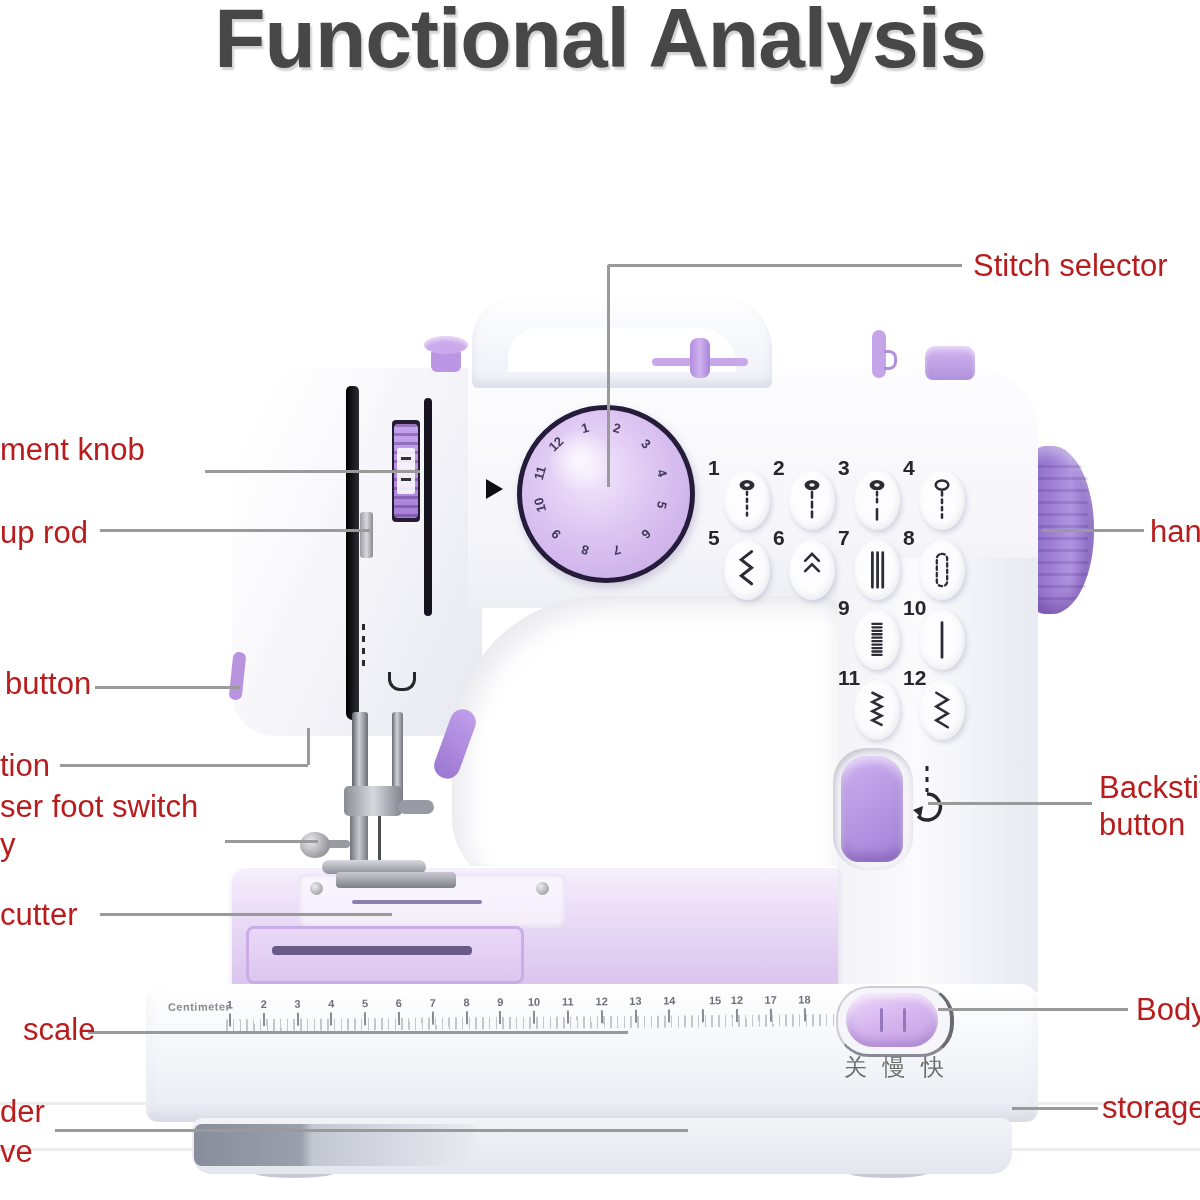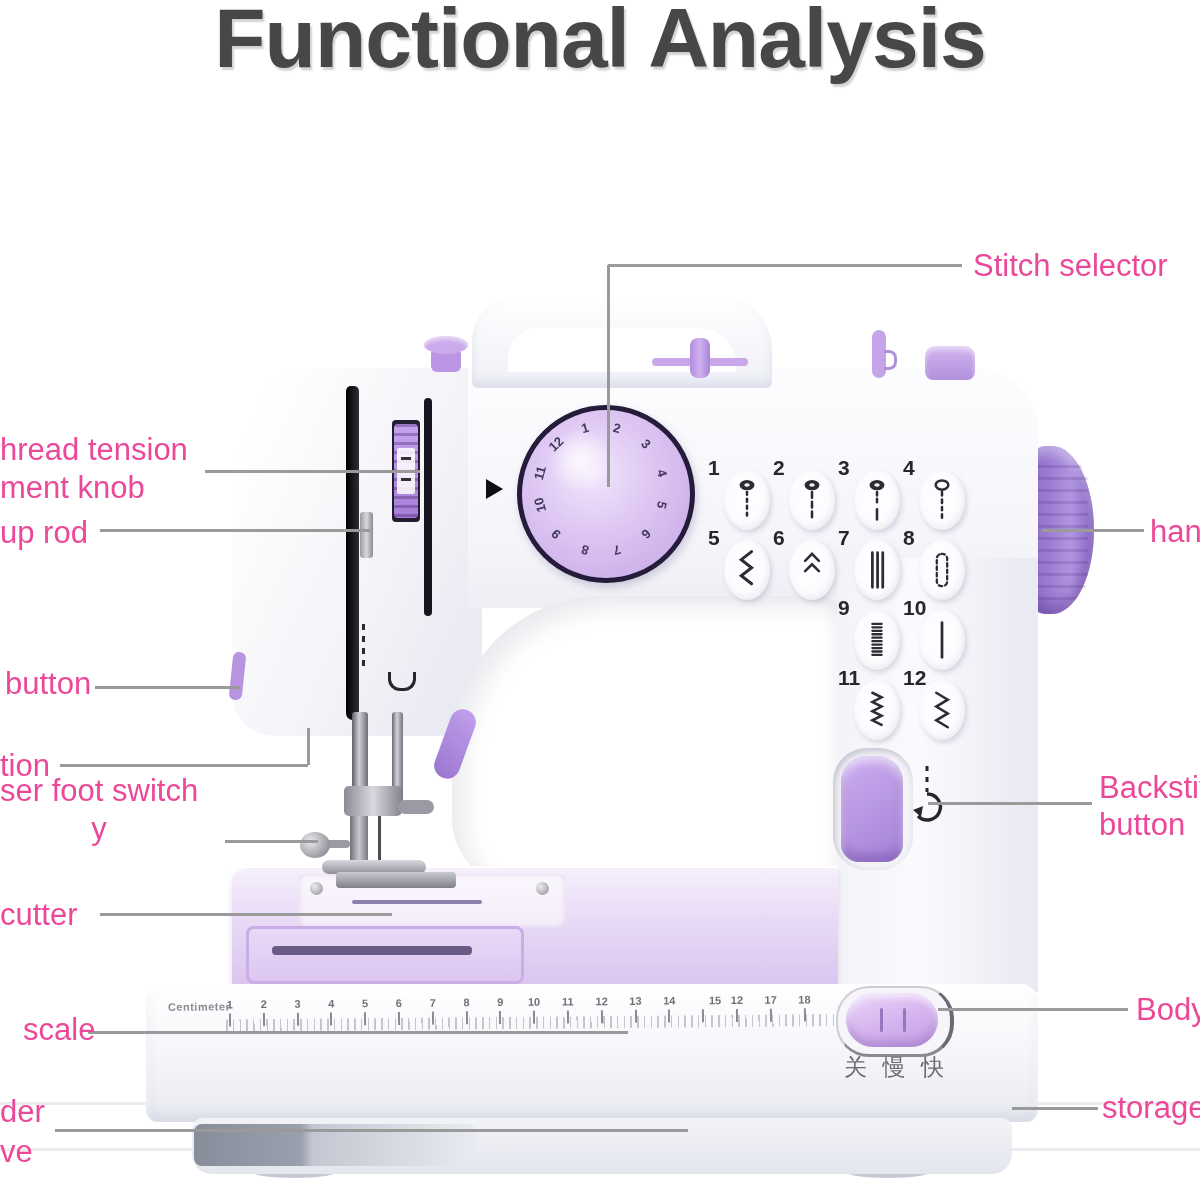--- a/index.html
+++ b/index.html
@@ -2,21 +2,21 @@
 <html><head>
 <meta charset="utf-8">
 <style>
   html,body{margin:0;padding:0;background:#fff;}
   #canvas{position:relative;width:1200px;height:1200px;overflow:hidden;background:#ffffff;
           font-family:"Liberation Sans","DejaVu Sans",sans-serif;}
   .abs{position:absolute;}
   #title{position:absolute;left:0;right:0;top:-10px;text-align:center;
          font-size:84px;font-weight:bold;color:#474747;letter-spacing:-1px;
          text-shadow:2px 3px 2px rgba(0,0,0,.18);white-space:nowrap;}
-  .lbl{position:absolute;font-size:31px;color:#ec4899;white-space:nowrap;z-index:40;}
+  .lbl{position:absolute;font-size:31px;color:#b91c1c;white-space:nowrap;z-index:40;}
   .lbl div{line-height:38px;}
   .leader{position:absolute;background:#9a9a9a;z-index:39;}
   .bgline{position:absolute;left:0;width:1200px;height:3px;background:#ececef;z-index:0;}
   .stitch-num{position:absolute;left:0;top:0;font-size:21px;font-weight:bold;color:#26262c;}
   .pill{position:absolute;left:16px;top:14px;width:46px;height:60px;border-radius:50%;
         background:#fdfdff;display:flex;align-items:center;justify-content:center;
         box-shadow:2px 3px 5px rgba(130,130,160,.28), inset -2px -3px 6px rgba(140,140,170,.15);}
   .dialnum{position:absolute;font-size:13px;font-weight:bold;color:#43395a;z-index:8;}
   .rulnum{position:absolute;top:0;width:16px;text-align:center;font-size:11px;font-weight:bold;color:#70707a;}
   .rultick{position:absolute;width:2px;height:13px;top:15px;background:#8a8a92;}
@@ -369,33 +369,32 @@
       <div class="leader" style="left: 55px; top: 1128.5px; width: 633px; height: 3px;"></div>
       <div class="leader" style="left: 608px; top: 263.5px; width: 354px; height: 3px;"></div>
       <div class="leader" style="left: 606.5px; top: 265px; width: 3px; height: 222px;"></div>
       <div class="leader" style="left: 1042px; top: 528.5px; width: 102px; height: 3px;"></div>
       <div class="leader" style="left: 928px; top: 801.5px; width: 164px; height: 3px;"></div>
       <div class="leader" style="left: 938px; top: 1007.5px; width: 190px; height: 3px;"></div>
       <div class="leader" style="left: 1012px; top: 1106.5px; width: 86px; height: 3px;"></div>
     </div>
   <div id="labels">
       <div class="lbl" style="left: 0px; top: 431px;">
-        <div style="line-height: 38px;">hread tension</div>
         <div style="line-height: 38px;">ment knob</div>
       </div>
       <div class="lbl" style="left: 0px; top: 514px;">
         <div style="line-height: 38px;">up rod</div>
       </div>
       <div class="lbl" style="left: 5px; top: 665px;">
         <div style="line-height: 38px;">button</div>
       </div>
       <div class="lbl" style="left: 0px; top: 747px;">
         <div style="line-height: 38px;">tion</div>
       </div>
-      <div class="lbl" style="left: 0px; top: 772px; text-align: center;">
+      <div class="lbl" style="left: 0px; top: 788px;">
         <div style="line-height: 38px;">ser foot switch</div>
         <div style="line-height: 38px;">y</div>
       </div>
       <div class="lbl" style="left: 0px; top: 896px;">
         <div style="line-height: 38px;">cutter</div>
       </div>
       <div class="lbl" style="left: 23px; top: 1011px;">
         <div style="line-height: 38px;">scale</div>
       </div>
       <div class="lbl" style="left: 0px; top: 1092px;">

